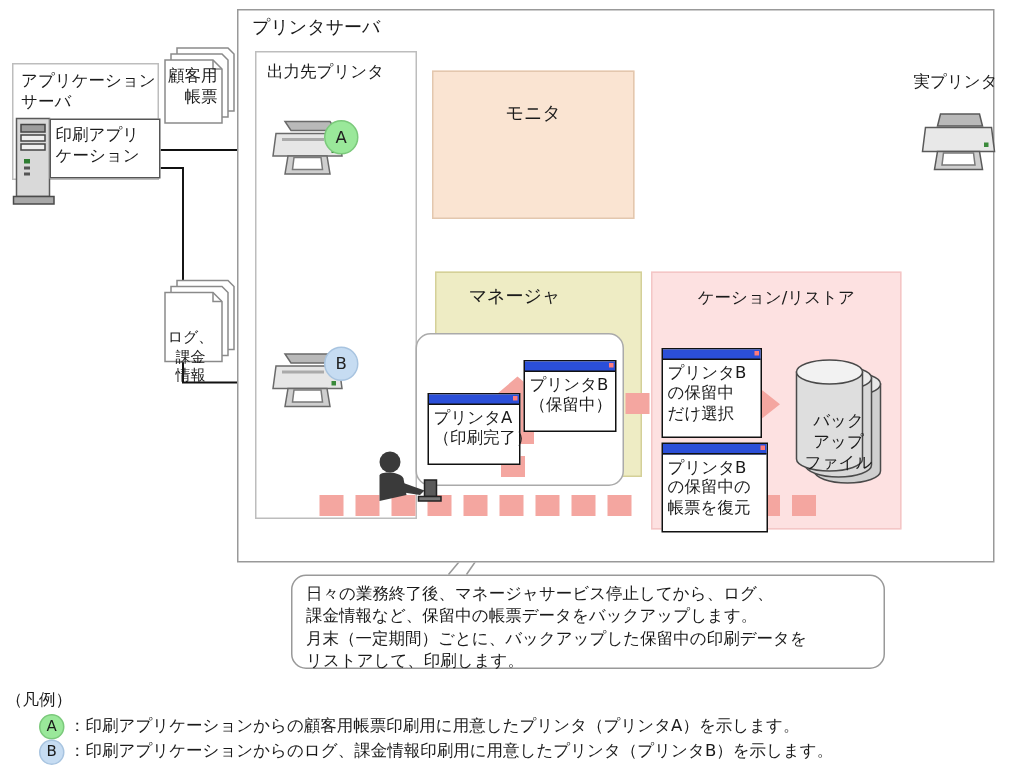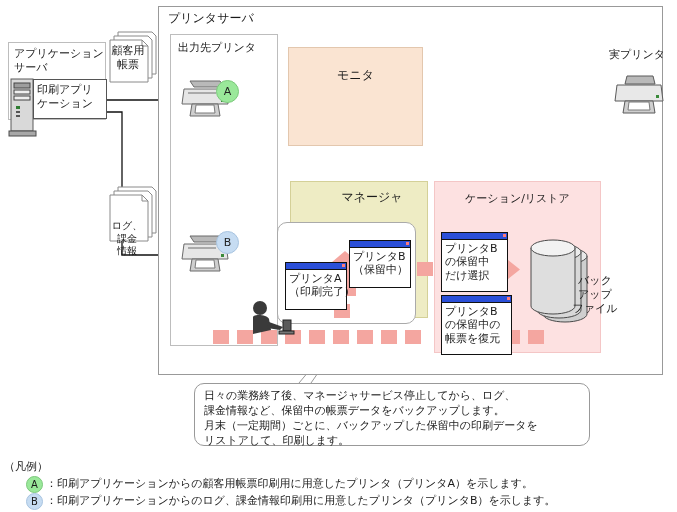--- a/index.html
+++ b/index.html
@@ -107,21 +107,21 @@
   <div class="box" style="left:33px;top:79px;width:74px;height:40px;border:1.5px solid #555;background:#fff;"></div>
   <div class="lbl t11" style="left:37px;top:83px;">印刷アプリ
 ケーション</div>
 
   <svg class="abs" style="left:104px;top:30px;width:60px;height:56px;">
     <polygon points="14,2 48,2 52,6 52,44 18,44 14,40" fill="#fff" stroke="#8a8a8a"></polygon>
     <polygon points="10,6 44,6 48,10 48,48 14,48 10,44" fill="#fff" stroke="#8a8a8a"></polygon>
     <polygon points="6,10 38,10 44,16 44,52 6,52" fill="#fff" stroke="#8a8a8a"></polygon>
     <polyline points="38,10 38,16 44,16" fill="none" stroke="#8a8a8a"></polyline>
   </svg>
-  <div class="lbl t11" style="left:111px;top:44px;text-align:center;width:34px;">顧客用
+  <div class="lbl t11" style="left:111px;top:44px;text-align:right;width:34px;">顧客用
 帳票</div>
 
   <svg class="abs" style="left:104px;top:185px;width:60px;height:62px;">
     <polygon points="14,2 48,2 52,6 52,48 18,48 14,44" fill="#fff" stroke="#8a8a8a"></polygon>
     <polygon points="10,6 44,6 48,10 48,52 14,52 10,48" fill="#fff" stroke="#8a8a8a"></polygon>
     <polygon points="6,10 38,10 44,16 44,56 6,56" fill="#fff" stroke="#8a8a8a"></polygon>
     <polyline points="38,10 38,16 44,16" fill="none" stroke="#8a8a8a"></polyline>
   </svg>
   <div class="lbl t10" style="left:110px;top:196px;text-align:center;width:34px;margin-top:24px;">ログ、
 課金
@@ -148,21 +148,21 @@
     <rect x="41" y="21" width="3" height="3" fill="#3a8a3a"></rect>
   </svg>
   <div class="badge badgeB" style="left:216px;top:231px;width:21px;height:21px;">
     <span>B</span>
   </div>
 
   <div class="box monitor" style="left:288px;top:47px;width:135px;height:99px;"></div>
   <div class="lbl t12" style="left:288px;top:68px;width:135px;text-align:center;">モニタ</div>
 
   <div class="box manager" style="left:290px;top:181px;width:138px;height:137px;"></div>
-  <div class="lbl t12" style="left:303px;top:190px;width:138px;text-align:center;">マネージャ</div>
+  <div class="lbl t12" style="left:274px;top:190px;width:138px;text-align:center;">マネージャ</div>
 
   <div class="box backup" style="left:434px;top:181px;width:167px;height:172px;"></div>
   <div class="lbl t11" style="left:434px;top:192px;width:167px;text-align:center;">ケーション/リストア</div>
 
   <div class="box roundbox" style="left:277px;top:222px;width:139px;height:102px;"></div>
 
   <svg class="abs" style="left:0;top:0;width:677px;height:512px;">
 
     <polygon points="325,268 345,251 365,268 356,268 356,296 334,296 334,268" fill="#f4a6a0"></polygon>
     <rect x="334" y="304" width="16" height="14" fill="#f4a6a0"></rect>
@@ -220,21 +220,21 @@
   <svg class="abs" style="left:527px;top:240px;width:80px;height:95px;">
     <g stroke="#4a4a4a" fill="#d6d6d6">
       <path d="M16,16 L16,74 A22,8 0 0 0 60,74 L60,16 Z" fill="#cfcfcf"></path>
       <ellipse cx="38" cy="16" rx="22" ry="8" fill="#e8e8e8"></ellipse>
       <path d="M10,12 L10,70 A22,8 0 0 0 54,70 L54,12 Z" fill="#d8d8d8"></path>
       <ellipse cx="32" cy="12" rx="22" ry="8" fill="#ececec"></ellipse>
       <path d="M4,8 L4,66 A22,8 0 0 0 48,66 L48,8 Z" fill="#dedede"></path>
       <ellipse cx="26" cy="8" rx="22" ry="8" fill="#f2f2f2"></ellipse>
     </g>
   </svg>
-  <div class="lbl t11" style="left:531px;top:274px;width:56px;text-align:center;padding-left:36px;">バック
+  <div class="lbl t11" style="left:531px;top:274px;width:56px;text-align:center;">バック
 アップ
 ファイル</div>
 
   <div class="lbl t11" style="left:609px;top:48px;">実プリンタ</div>
   <svg class="abs" style="left:613px;top:74px;width:54px;height:42px;">
     <polygon points="14,2 40,2 42,10 12,10" fill="#b9b9b9" stroke="#5a5a5a"></polygon>
     <path d="M4,11 L48,11 L50,27 L2,27 Z" fill="#e8e8e8" stroke="#5a5a5a"></path>
     <path d="M12,27 L40,27 L42,39 L10,39 Z" fill="#cfcfcf" stroke="#5a5a5a"></path>
     <path d="M16,28 L36,28 L37,36 L15,36 Z" fill="#fff" stroke="#7a7a7a"></path>
     <rect x="43" y="21" width="3" height="3" fill="#3a8a3a"></rect>

